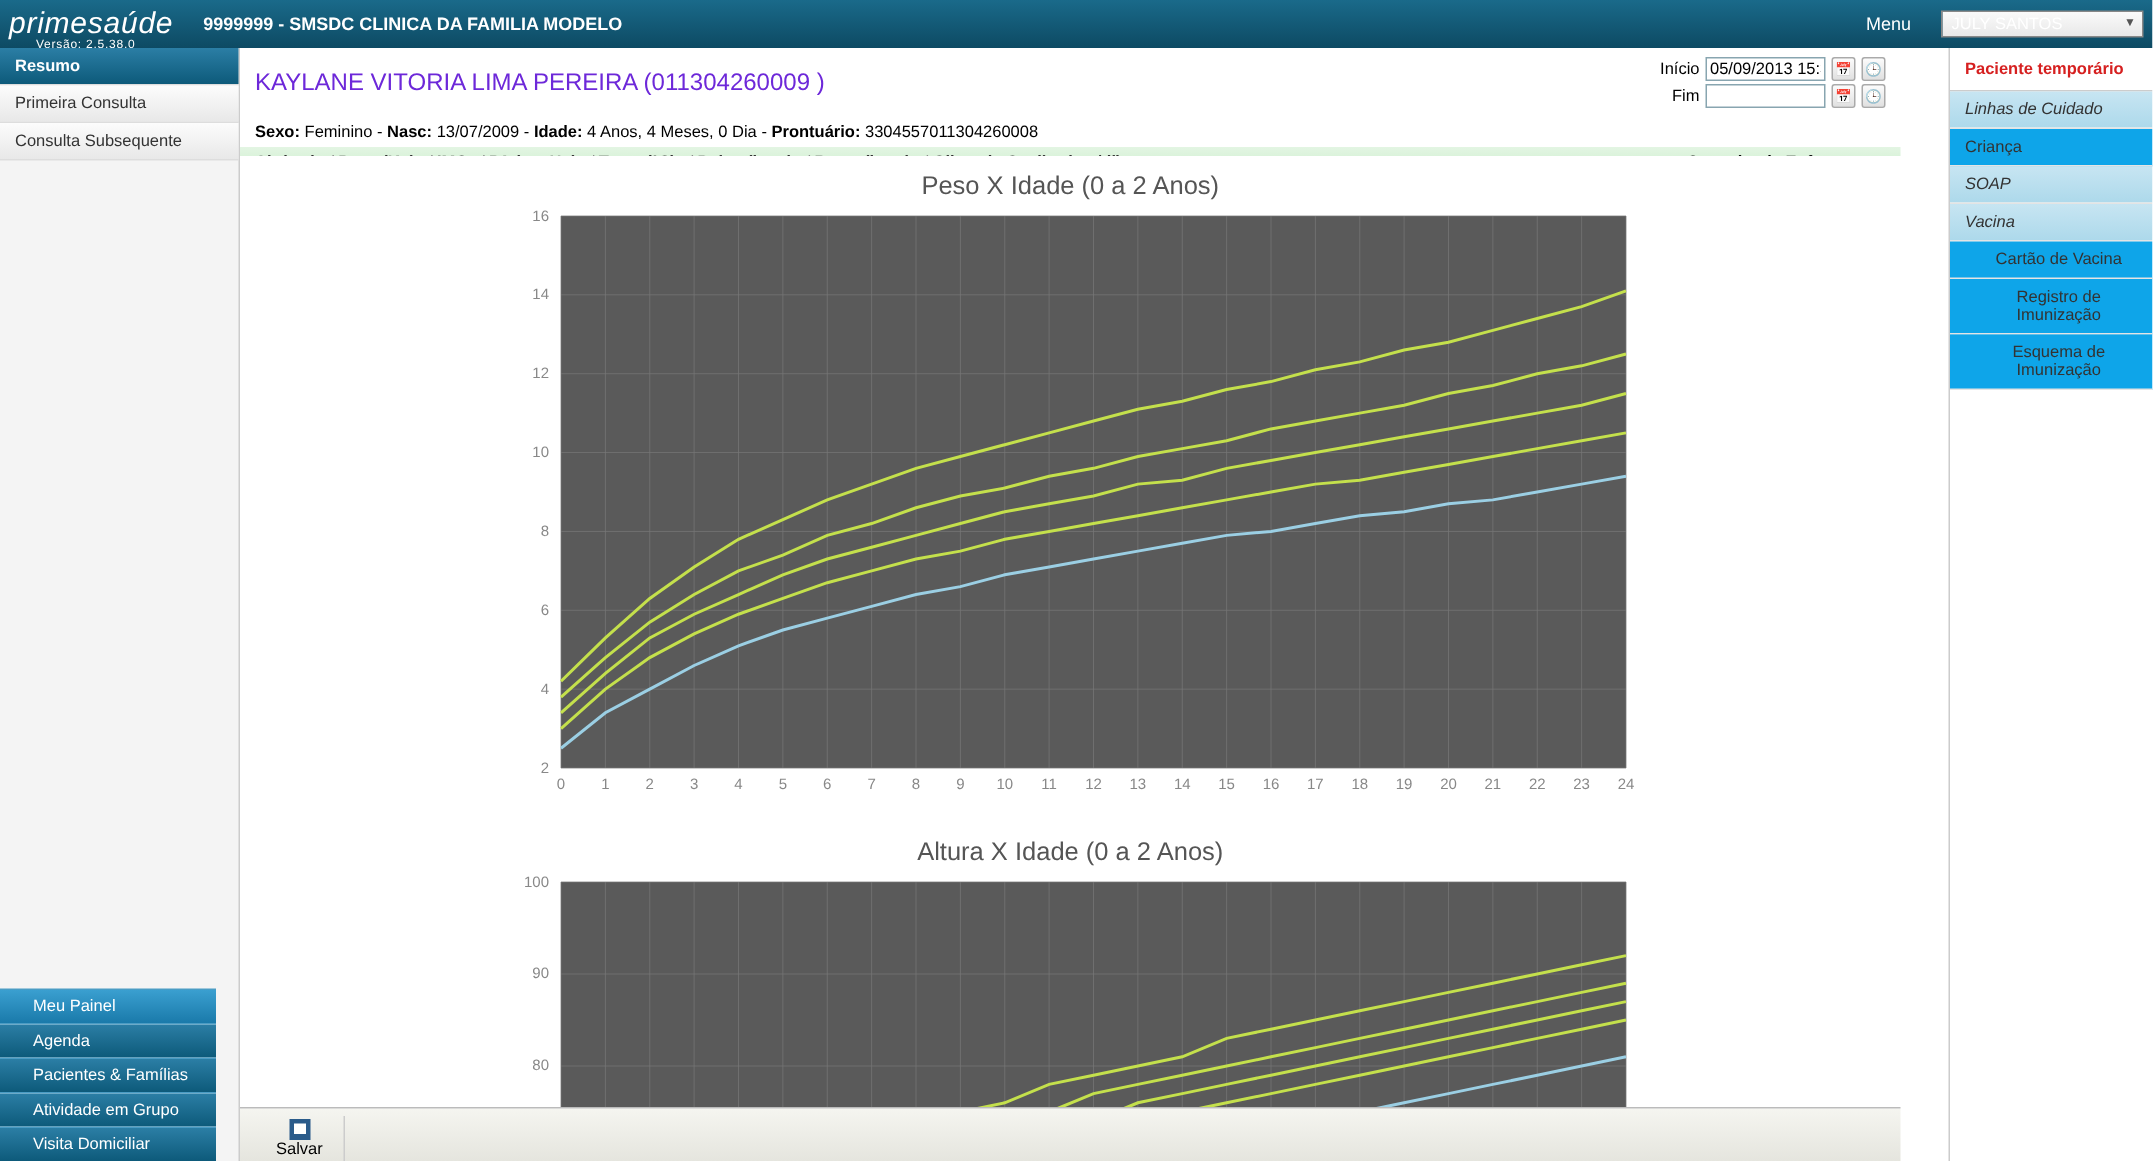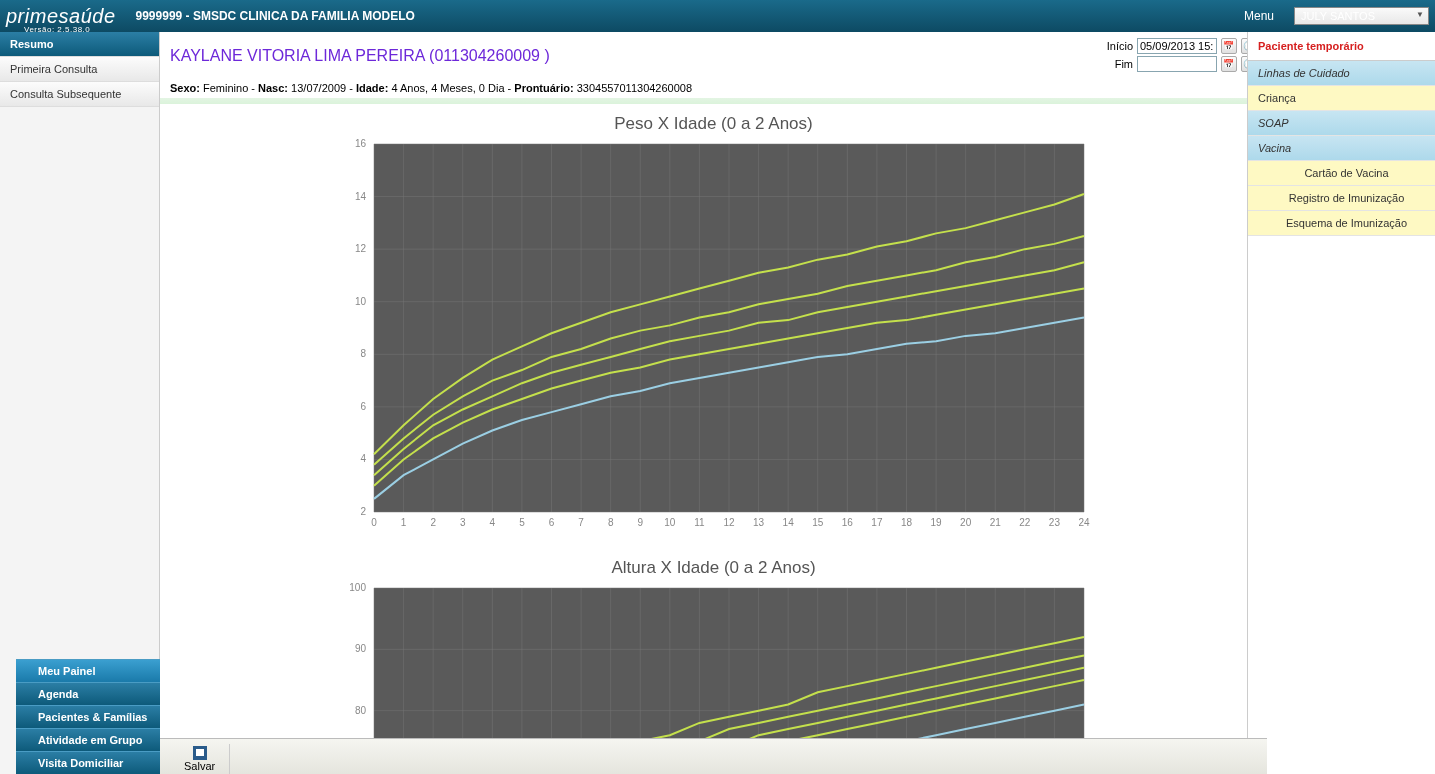--- a/index.html
+++ b/index.html
@@ -14,21 +14,21 @@
 .menu-label { font-size: 12px; }
 .user-select { background: linear-gradient(#fafafa,#e8e8e8); border: 1px solid #888; padding: 2px 18px 2px 6px; font-size: 11px; width: 135px; position: relative; }
 .user-select::after { content: '▼'; position: absolute; right: 4px; top: 2px; font-size: 8px; color: #555; }
 
 
 .left-sidebar { position: absolute; left: 0; top: 32px; width: 160px; bottom: 0; background: #f4f4f4; border-right: 1px solid #ccc; }
 .sidebar-item { padding: 6px 10px; border-bottom: 1px solid #ddd; cursor: pointer; font-size: 11px; color: #333; background: linear-gradient(#fcfcfc,#e8e8e8); }
 .sidebar-item.active { background: linear-gradient(#2b7ea5,#0d5a7a); color: #fff; font-weight: bold; }
 
 
-.bottom-nav { position: absolute; left: 16px; bottom: 0; width: 144px; font-weight: bold; }
+.bottom-nav { position: absolute; left: 0; bottom: 0; width: 144px; }
 .nav-item { padding: 5px 8px; background: linear-gradient(#2b7ea5,#0d5a7a); color: #fff; border-top: 1px solid #4a9cc4; font-size: 11px; cursor: pointer; display: flex; align-items: center; gap: 4px; }
 .nav-item.highlight { background: linear-gradient(#3a9fd0,#1a7aaa); }
 .nav-icon { width: 10px; height: 10px; display: inline-block; }
 
 
 .patient-bar { position: absolute; left: 160px; top: 32px; right: 168px; background: #fff; border-bottom: 1px solid #ddd; }
 .patient-name-row { padding: 6px 10px; display: flex; align-items: center; }
 .patient-name { font-size: 16px; color: #6d28d9; }
 .dates-block { margin-left: auto; font-size: 11px; }
 .dates-block .row { display: flex; align-items: center; justify-content: flex-end; gap: 4px; margin-bottom: 2px; }
@@ -41,23 +41,23 @@
 .vitals-seg b { color: #333; }
 .sep { color: #888; margin: 0 2px; }
 
 
 .main-content { position: absolute; left: 160px; top: 104px; right: 168px; bottom: 36px; overflow: auto; background: #fff; }
 .chart-title { text-align: center; font-size: 17px; color: #555; margin: 10px 0 4px; font-family: 'Trebuchet MS', sans-serif; }
 .chart-wrap { position: relative; width: 760px; margin: 0 auto 20px; }
 .chart-svg { display: block; }
 
 
-.right-panel { position: absolute; right: 0; top: 32px; width: 188px; bottom: 0; background: #fff; border-left: 1px solid #ccc; }
+.right-panel { position: absolute; right: 0; top: 32px; width: 136px; bottom: 0; background: #fff; border-left: 1px solid #ccc; }
 .rp-header { padding: 8px 10px; color: #d62020; font-weight: bold; font-size: 11px; border-bottom: 1px solid #ccc; }
-.rp-item { padding: 6px 10px; font-size: 11px; border-bottom: 1px solid #e4e4e4; cursor: pointer; background: #fef9c3; color: #333; }
+.rp-item { padding: 6px 10px; font-size: 11px; border-bottom: 1px solid #e4e4e4; cursor: pointer; background: #0ea5e9; color: #333; }
 .rp-item.section { background: linear-gradient(#c7e5f2,#add9eb); font-weight: normal; color: #333; font-style: italic; }
 .rp-item.sub { padding-left: 20px; text-align: center; }
 
 
 .footer-bar { position: absolute; left: 160px; right: 168px; bottom: 0; height: 36px; background: linear-gradient(#f5f5f0,#e5e5de); border-top: 1px solid #bbb; display: flex; align-items: flex-end; padding: 0 10px; }
 .save-btn { display: flex; flex-direction: column; align-items: center; cursor: pointer; padding: 2px 14px; border-right: 1px solid #ccc; font-size: 11px; }
 .save-icon { width: 14px; height: 14px; background: #2a5b8a; position: relative; }
 .save-icon::before { content: ''; position: absolute; inset: 3px 3px 4px 3px; background: #fff; }
 
 </style>

